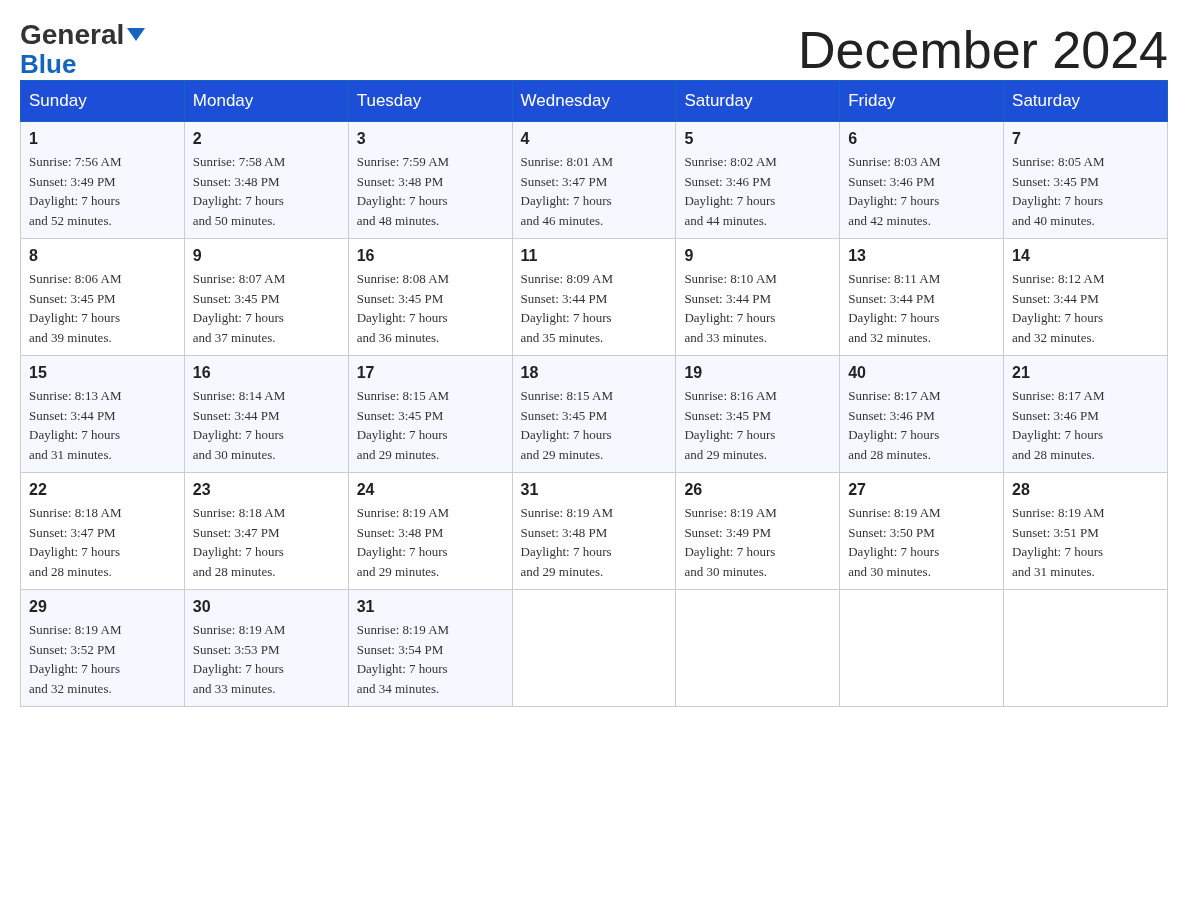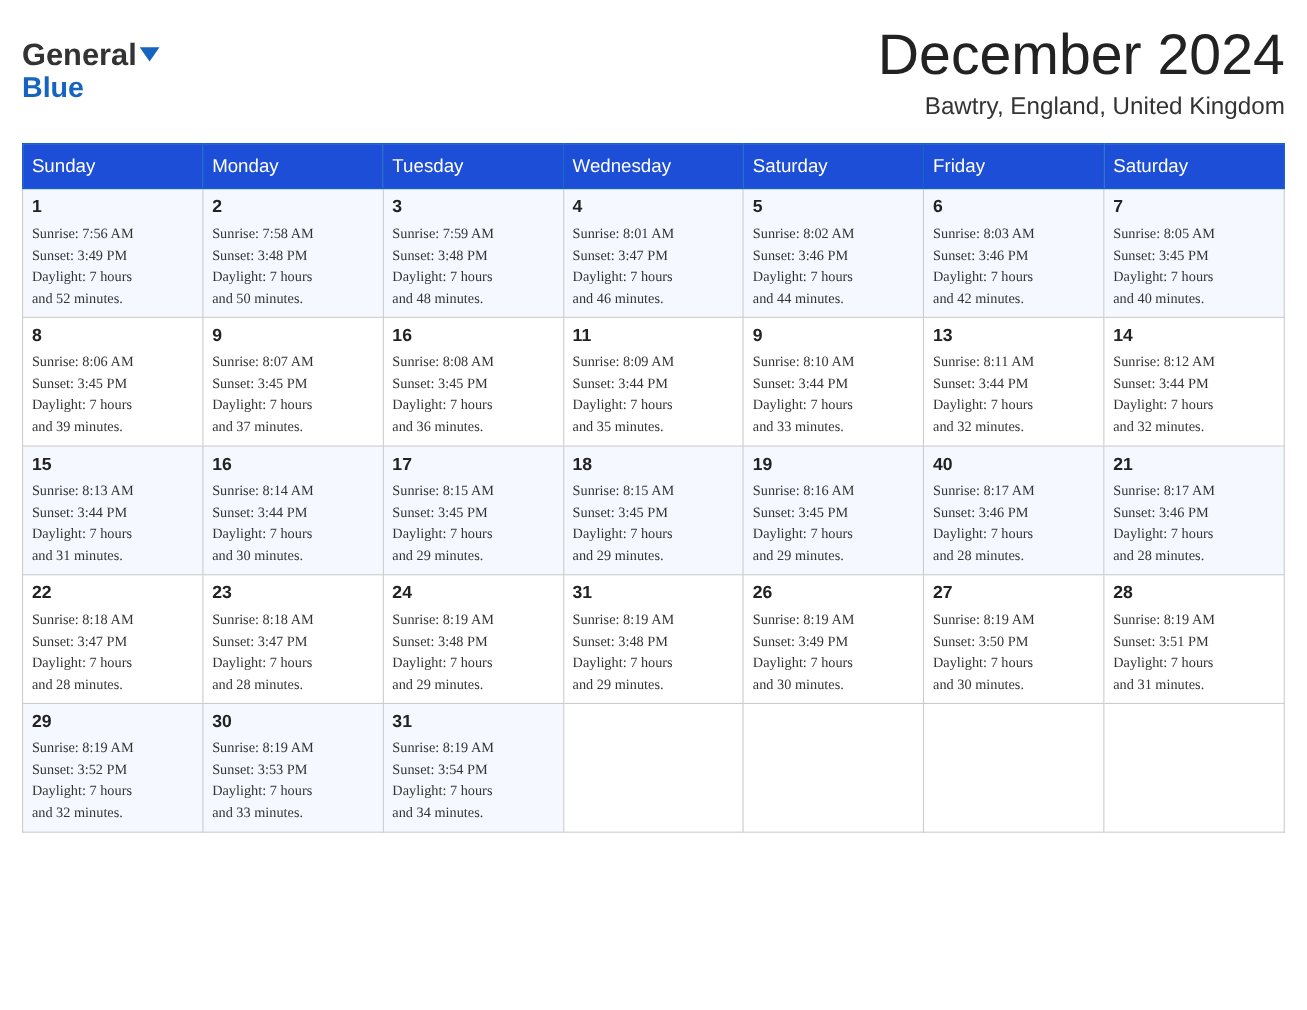--- a/index.html
+++ b/index.html
@@ -6,22 +6,21 @@
     body {
       font-family: Arial, sans-serif;
       background: #fff;
       padding: 20px;
       width: 1188px;
       min-height: 918px;
     }
     .header {
       display: flex;
       justify-content: space-between;
-      align-items: center;
-      margin-bottom: 20px;
+      align-items: flex-end;
     }
     .logo {
       display: flex;
       flex-direction: column;
       align-items: flex-start;
     }
     .logo-text {
       font-size: 28px;
       font-weight: bold;
       color: #333;
@@ -95,21 +94,20 @@
 
 <div class="header">
   <div class="logo">
     <div class="logo-text">
       General<span style="display:inline-block; width:0; height:0; border-left:9px solid transparent; border-right:9px solid transparent; border-top:13px solid #1565c0; margin-left:3px; vertical-align:middle; position:relative; top:-2px;"></span>
     </div>
     <div class="logo-line2">Blue</div>
   </div>
   <div class="title-area">
     <div class="month-title">December 2024</div>
-    <div class="location">Bawtry, England, United Kingdom</div>
   </div>
 </div>
 
 <table>
   <thead>
     <tr>
       <th>Sunday</th>
       <th>Monday</th>
       <th>Tuesday</th>
       <th>Wednesday</th>

